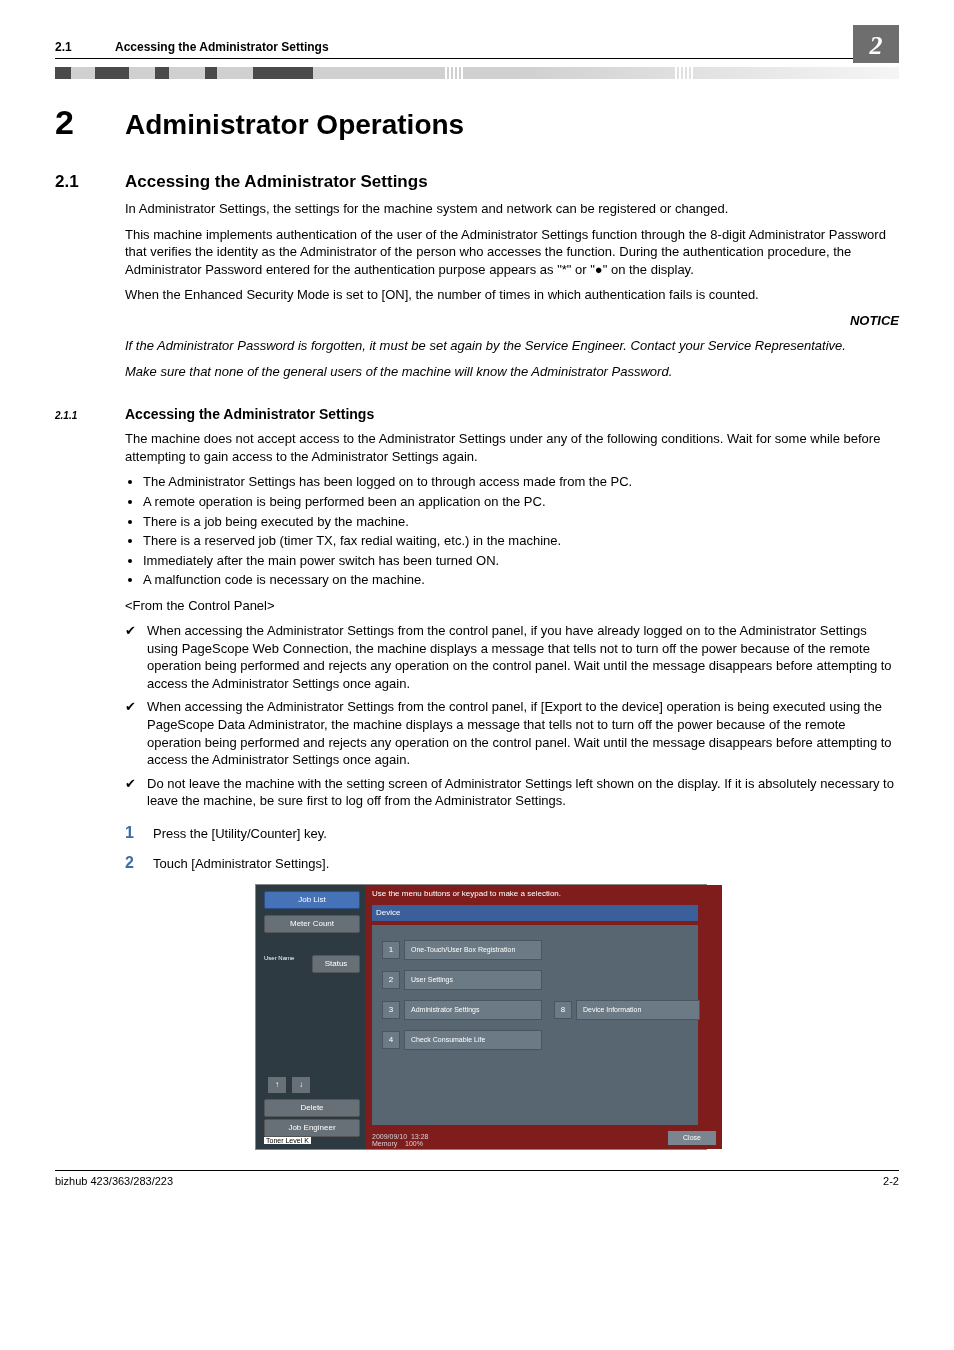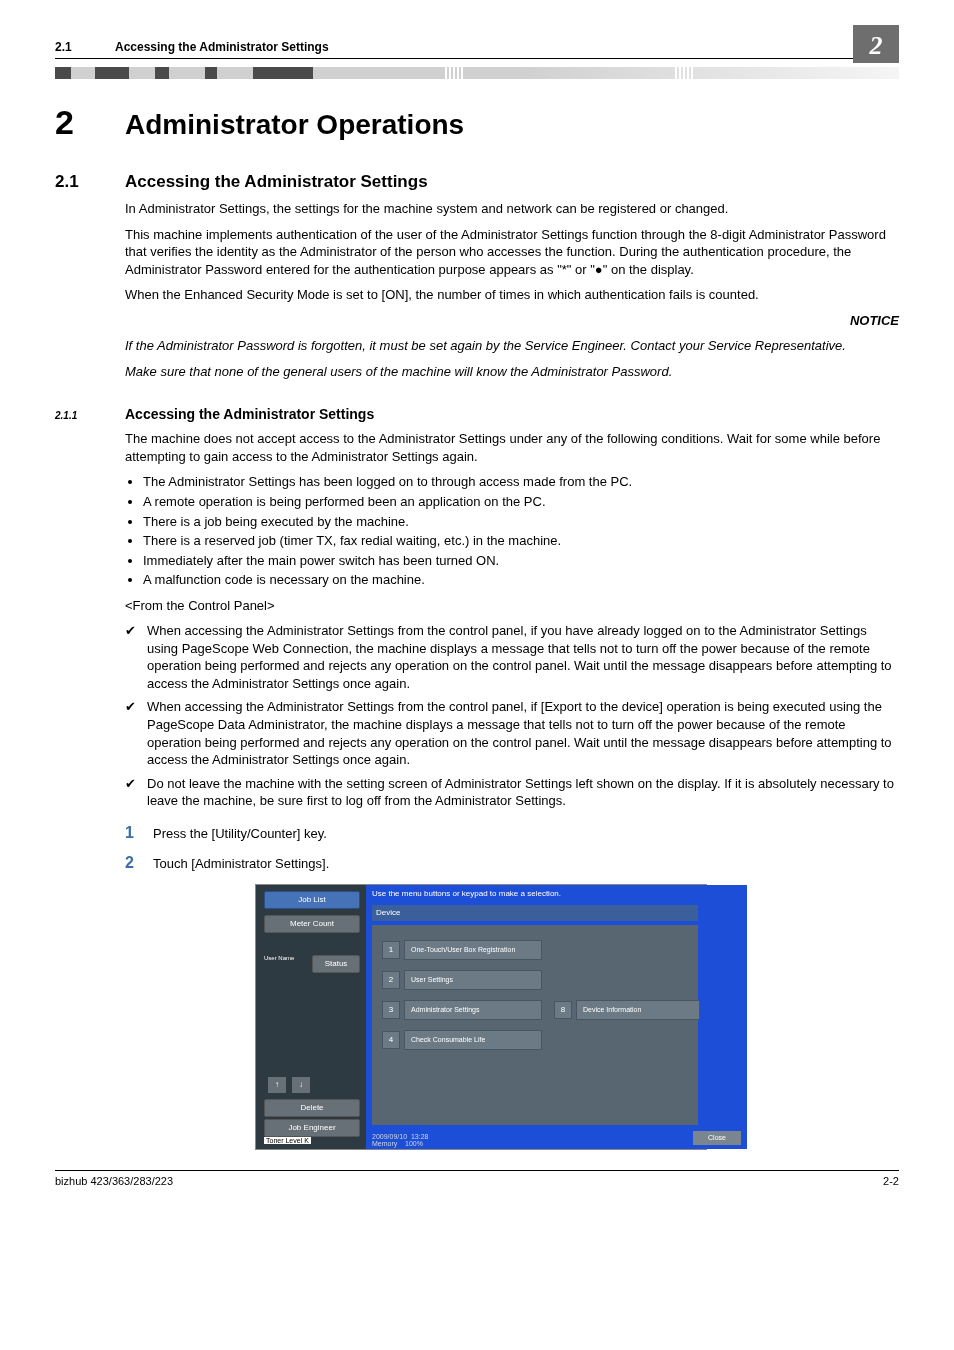--- a/index.html
+++ b/index.html
@@ -194,22 +194,21 @@
     text-align: center;
     line-height: 16px;
     border-radius: 2px;
   }
   .ss-tab.gray { background:#687077; border-color:#555; }
   .ss-small { position:absolute; left:8px; width:44px; height:16px; background:#687077; text-align:center; line-height:16px; }
   .ss-right {
     position: absolute;
     left: 110px; top: 0;
     width: 356px; height: 264px;
-    background: #1d4ed8;
-    padding-left: 25px;
+    background: #7f1d1d;
   }
   .ss-msg {
     position: absolute;
     left: 6px; top: 4px;
     color: #fff;
   }
   .ss-util-bar {
     position: absolute;
     left: 6px; top: 20px;
     width: 326px; height: 16px;

